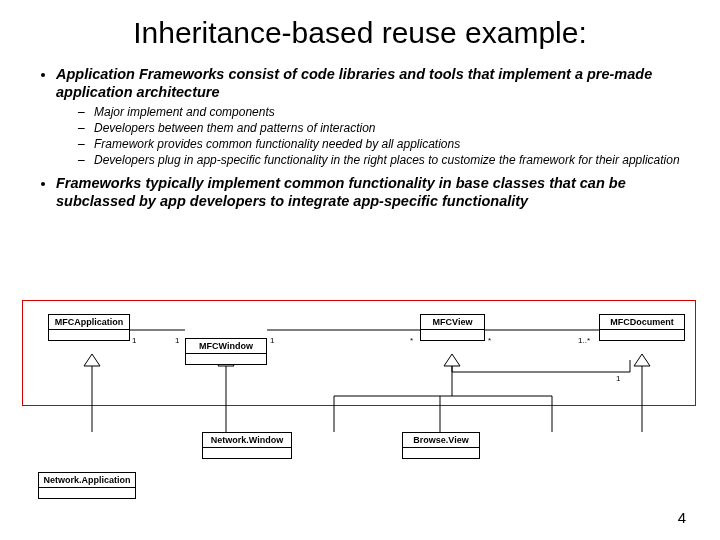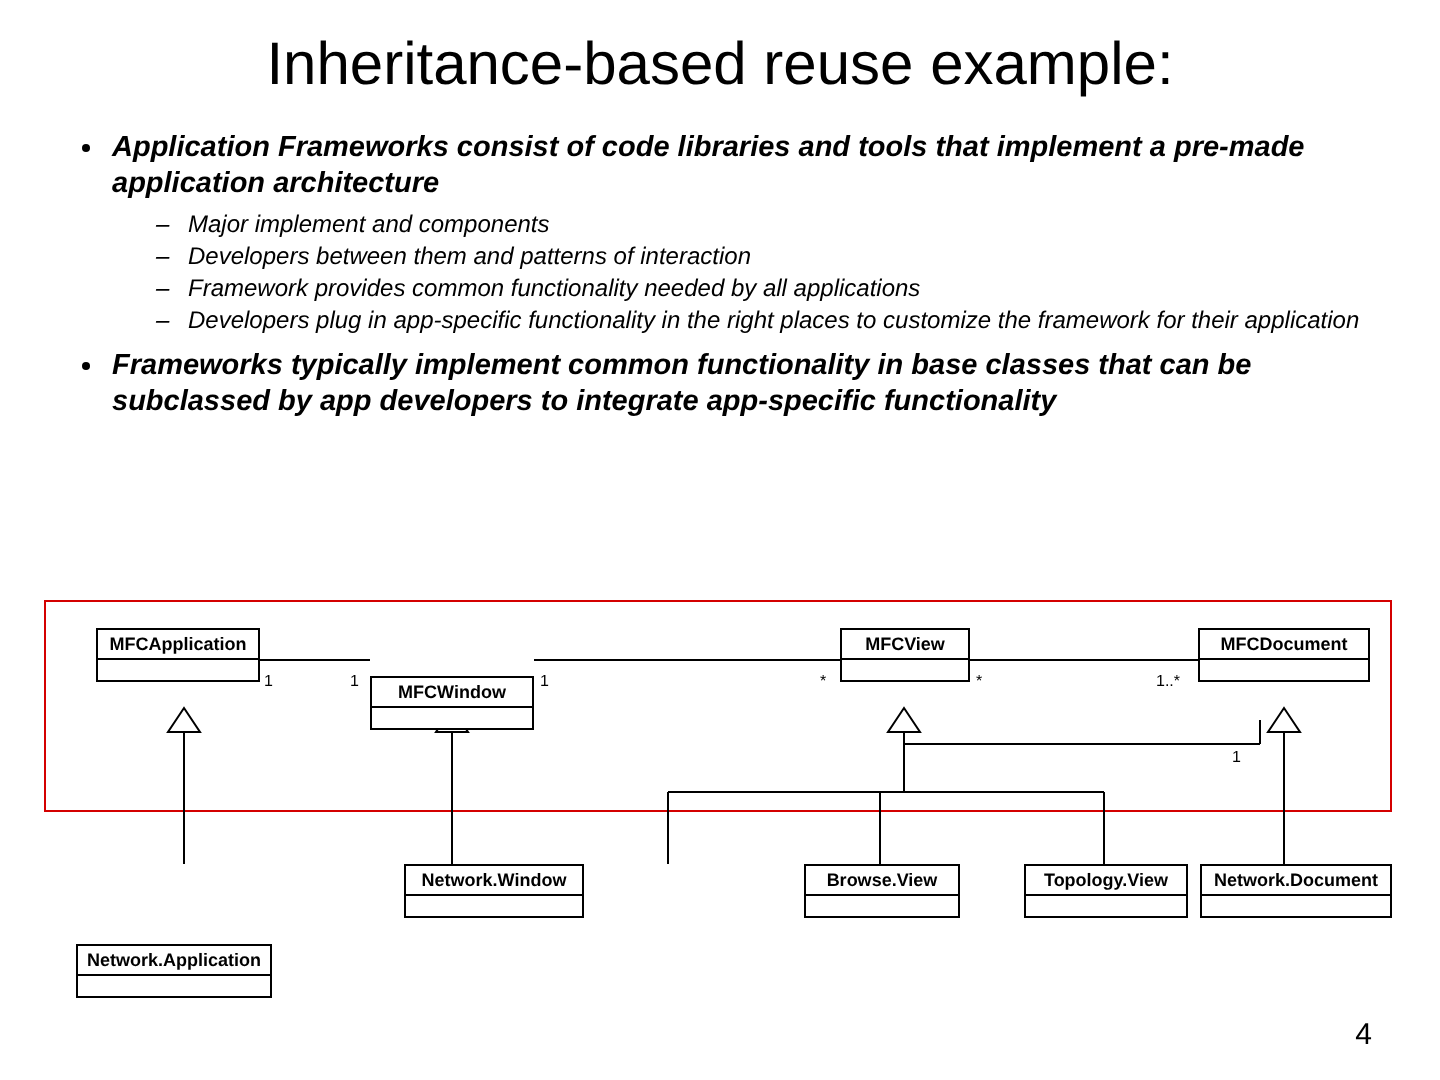--- a/index.html
+++ b/index.html
@@ -190,24 +190,16 @@
       <div class="body"></div>
     </div>
     <div class="classbox" style="left:160px; top:132px; width:90px;margin-left:20px;">
       <div class="name">Network.Window</div>
       <div class="body"></div>
     </div>
     <div class="classbox" style="left:380px; top:132px; width:78px;">
       <div class="name">Browse.View</div>
       <div class="body"></div>
     </div>
-    <div class="classbox" style="left:490px; top:132px; width:82px;">
-      <div class="name">Topology.View</div>
-      <div class="body"></div>
-    </div>
-    <div class="classbox" style="left:578px; top:132px; width:96px;">
-      <div class="name">Network.Document</div>
-      <div class="body"></div>
-    </div>
   </div>
 
   <div class="pagenum">4</div>
 </div>
 
 </body></html>

